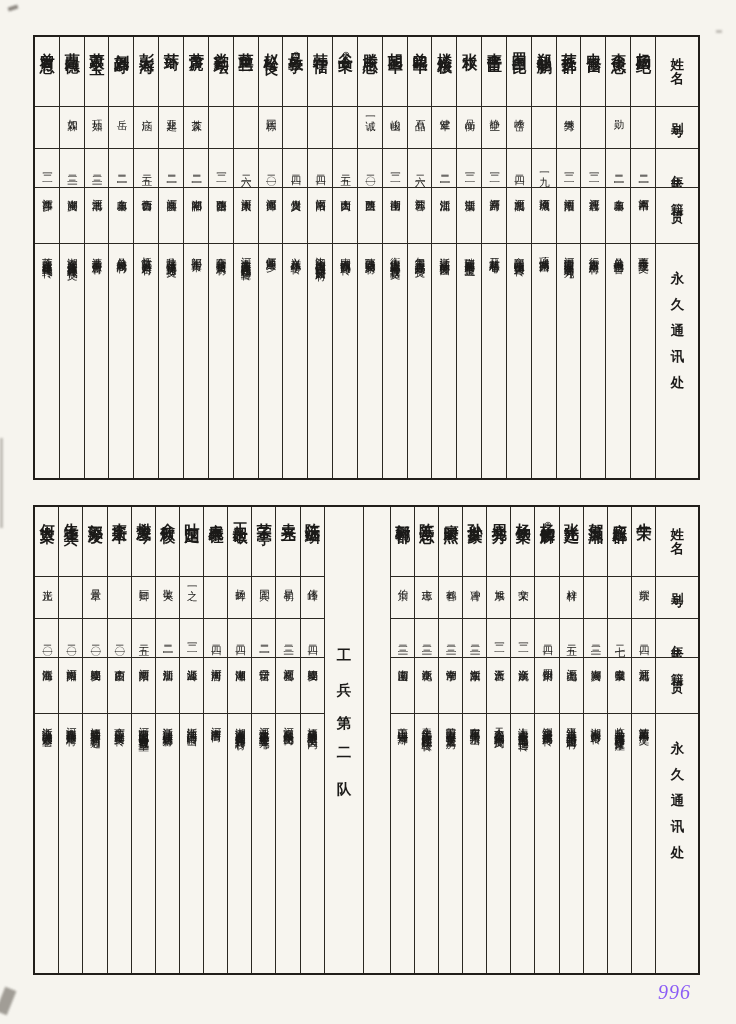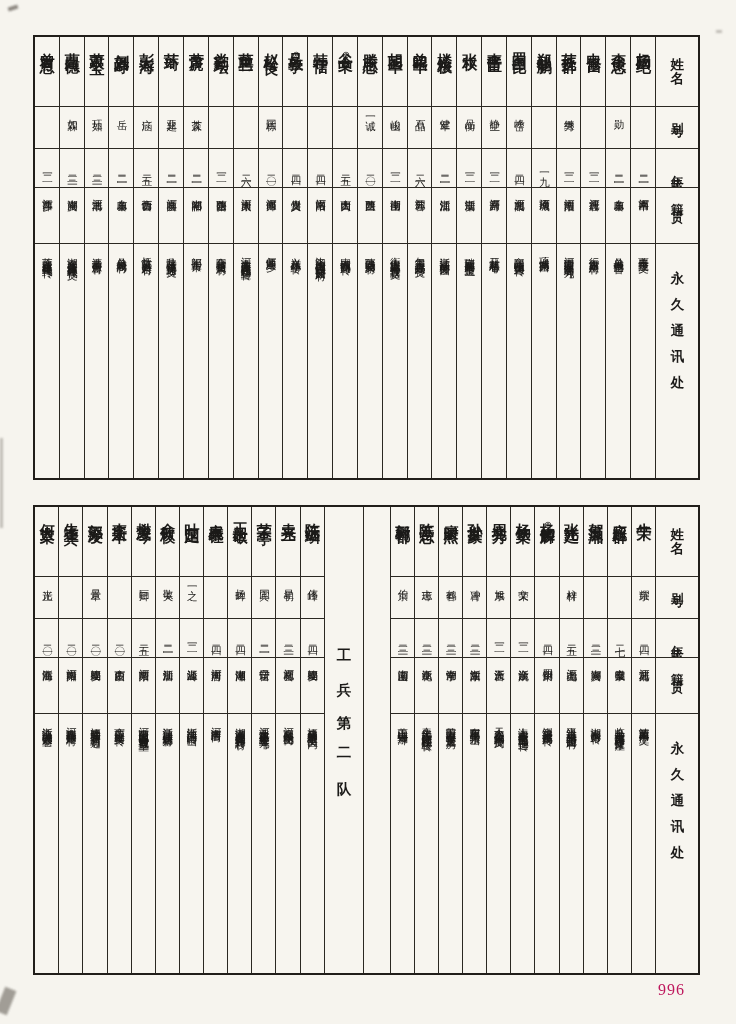--- a/index.html
+++ b/index.html
@@ -36,21 +36,21 @@
 
   .hd>span{font-weight:bold;}
   .hd.c-name>span{font-size:13.5px;letter-spacing:14px;padding-top:9px;}
   .hd.c-alias>span{font-size:12.5px;letter-spacing:3px;padding-top:5px;}
   .hd.c-age>span{font-size:12.5px;letter-spacing:3px;padding-top:0;}
   .hd.c-origin>span{font-size:12.5px;letter-spacing:8px;padding-top:5px;}
   .hd.c-addr>span{font-size:13.5px;letter-spacing:26px;padding-top:16px;}
 
   .divider .cell.full>span{font-size:14.5px;font-weight:bold;letter-spacing:33px;padding-top:130px;line-height:1;}
 
-  .page-number{position:absolute;top:981px;left:658px;font-size:16px;letter-spacing:1px;color:#be185d;}
+  .page-number{position:absolute;top:981px;left:658px;font-size:20px;letter-spacing:1px;color:#8b5cf6;font-style:italic;}
 
   .artifact{position:absolute;background:rgba(52,46,38,0.55);filter:blur(1px);pointer-events:none;}
   .a1{top:6px;left:8px;width:10px;height:4px;transform:rotate(-18deg);}
   .a2{top:438px;left:0;width:3px;height:90px;opacity:.5;}
   .a3{top:988px;left:0;width:12px;height:26px;transform:rotate(22deg);opacity:.8;}
   .a4{top:30px;left:716px;width:6px;height:3px;opacity:.5;}
 </style>
 </head>
 <body>
 

